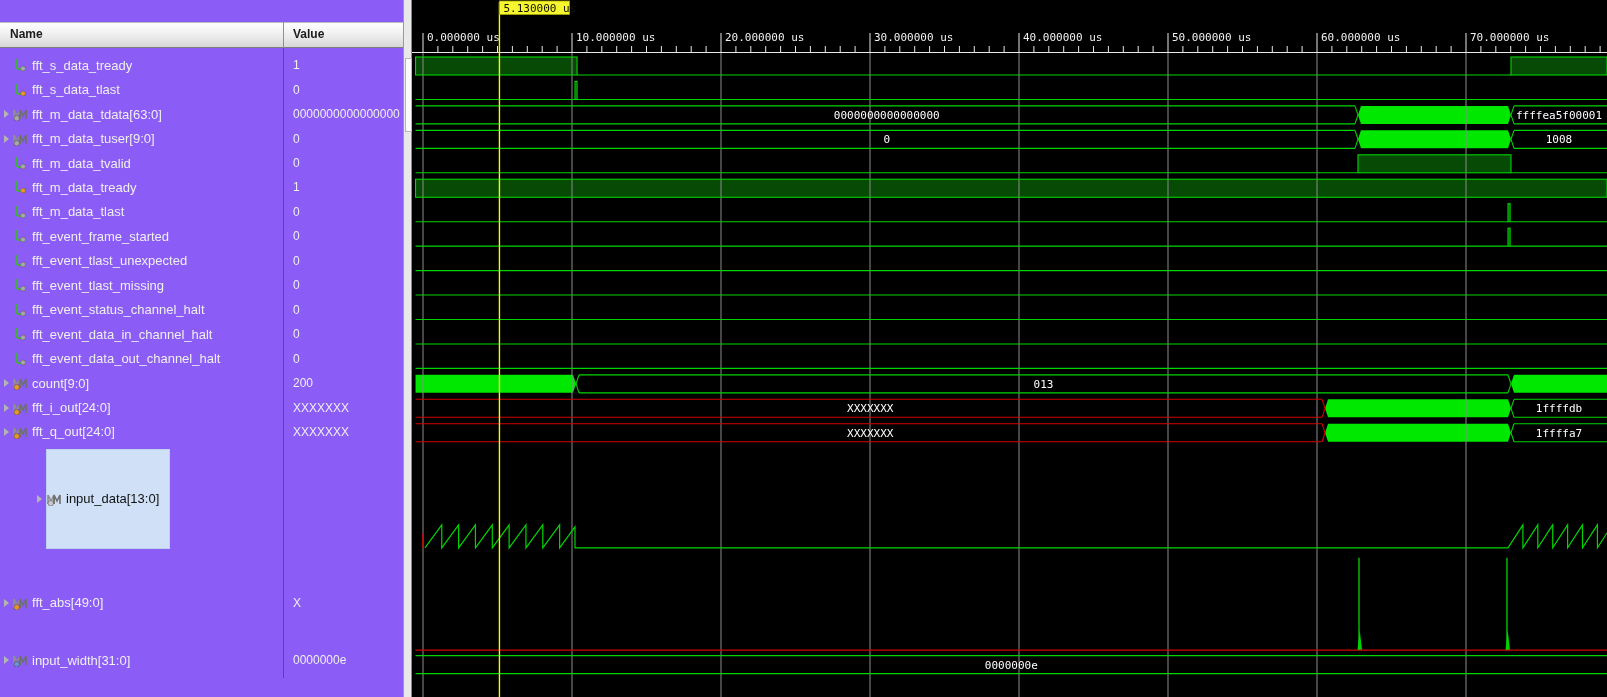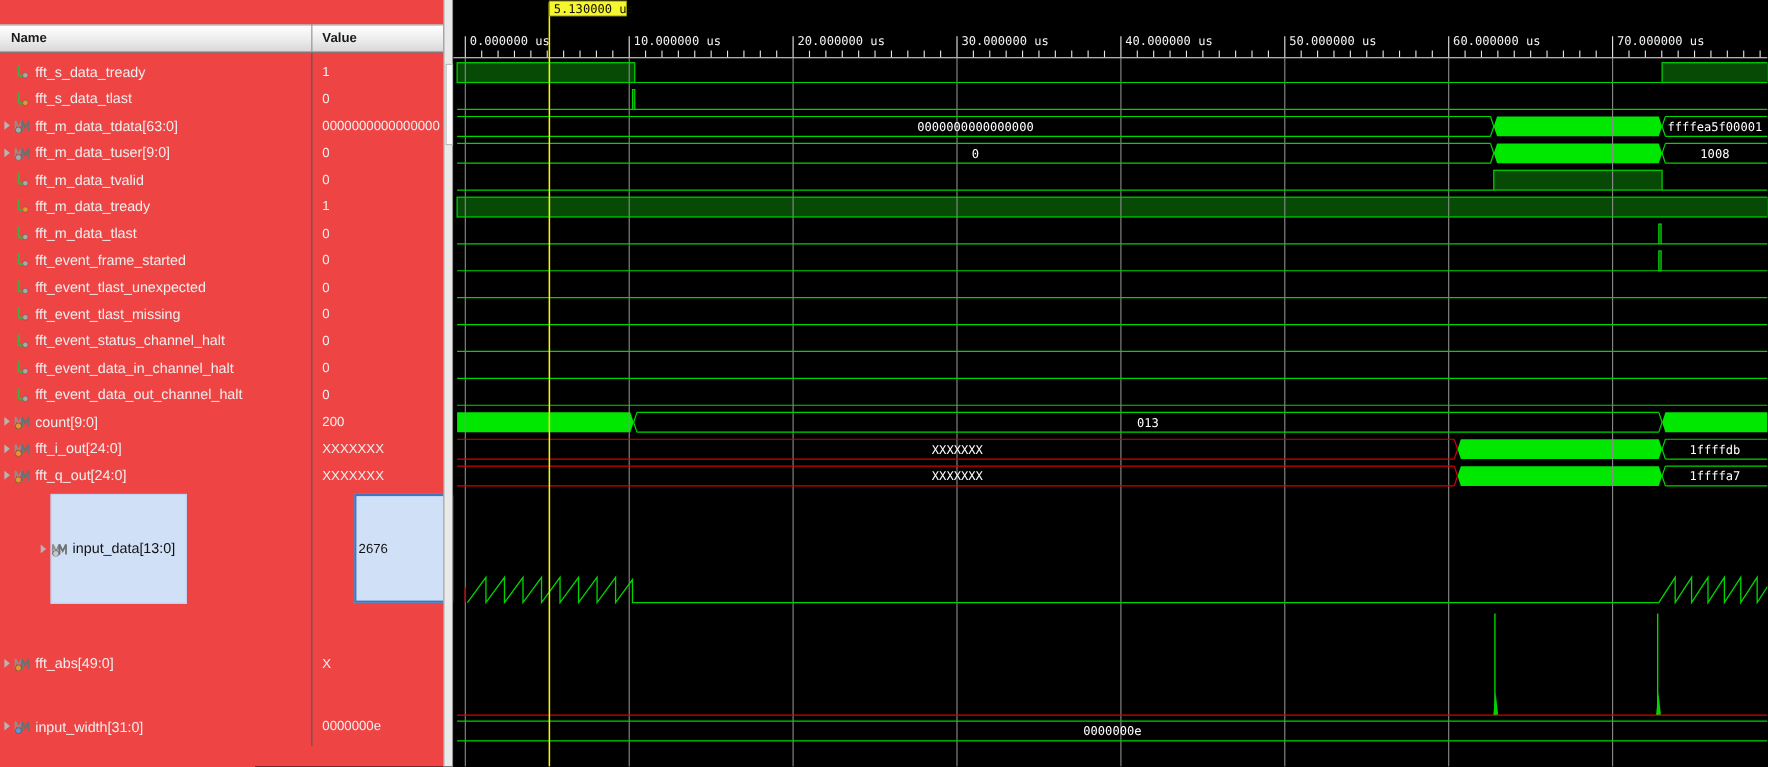--- a/index.html
+++ b/index.html
@@ -1,19 +1,19 @@
 <!DOCTYPE html>
 <html><head>
 <meta charset="utf-8">
 <style>
   html,body{margin:0;padding:0;background:#000;width:1607px;height:697px;overflow:hidden;
     font-family:"Liberation Sans",sans-serif;}
   #stage{position:relative;width:1607px;height:697px;background:#000;}
   
-  #left-panel{position:absolute;left:0;top:0;width:403px;height:697px;background:#ef4444;}
+  #left-panel{position:absolute;left:0;top:0;width:403px;height:697px;background:#8b5cf6;}
   #panel-header{position:absolute;left:0;top:22px;width:403px;height:26px;
     background:linear-gradient(#ffffff,#ececec 55%,#d7d7d7);border-top:1px solid #bdbdbd;
     border-bottom:1px solid #7d7d7d;box-sizing:border-box;}
   .hdr-label{position:absolute;top:4px;font-size:12px;font-weight:bold;color:#1b1b1b;}
   #hdr-name{left:10px;}
   #hdr-value{left:293px;}
   #col-divider-header{position:absolute;left:283px;top:22px;width:1px;height:26px;background:#8f8f8f;}
   #col-divider-body{position:absolute;left:283px;top:48px;width:1px;height:630px;background:#565656;}
   .sig-row{position:absolute;left:0;width:403px;}
   .ncell{position:absolute;left:0;top:0;width:283px;height:100%;display:flex;align-items:center;}
@@ -346,24 +346,20 @@
             <span class="name-content">
               <span class="icon-slot">
                 <svg width="14" height="14" viewBox="0 0 14 14">
                   <path d="M1 12 L1 3 L4 9 L7 3 L7 12" stroke="#8f8f8f" stroke-width="1.6" fill="none"></path>
                   <path d="M7 12 L7 3 L10 9 L13 3 L13 12" stroke="#6f6f6f" stroke-width="1.6" fill="none"></path>
                   <rect x="1" y="8.5" width="5.5" height="5.5" rx="2.7" fill="#c9c9c9" stroke="#444" stroke-width="0.5"></rect>
                 </svg>
               </span>
               <span class="sig-name">input_data[13:0]</span>
             </span>
-          </div>
-          <div class="vcell">
-            <div class="vhl"></div>
-            <span class="sig-value sel-vtext">2676</span>
           </div>
         </div>
         <div class="sig-row" style="top: 553.809px; height: 97.8px;">
           <div class="ncell">
             <span class="chev-slot">
               <span class="chev"></span>
             </span>
             <span class="name-content">
               <span class="icon-slot">
                 <svg width="14" height="14" viewBox="0 0 14 14">

